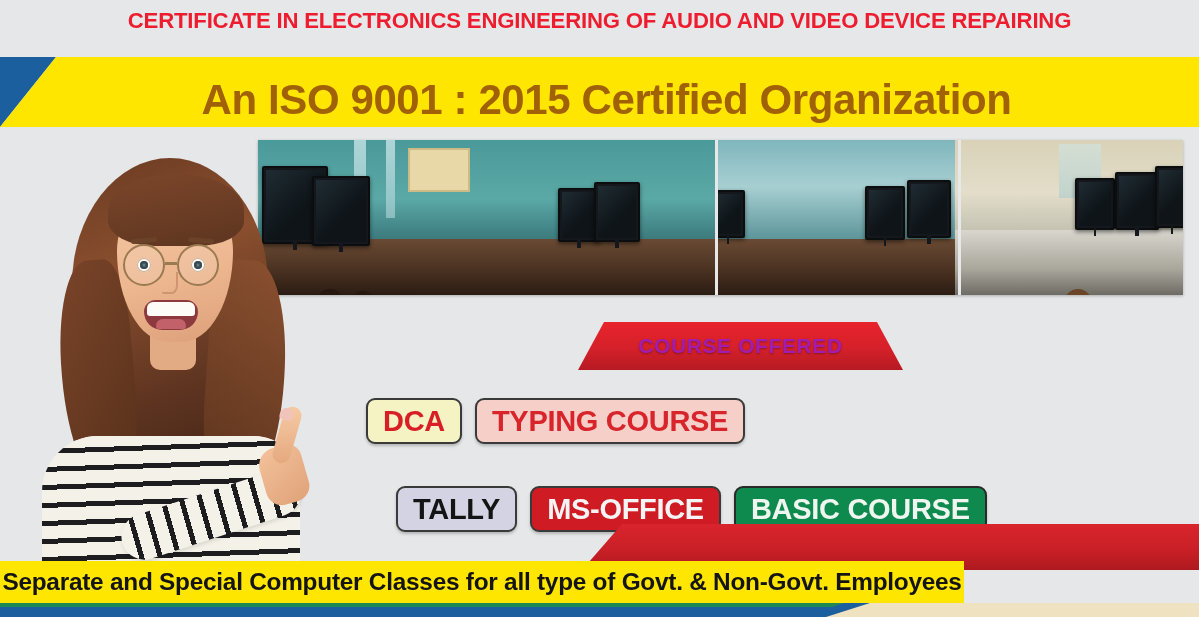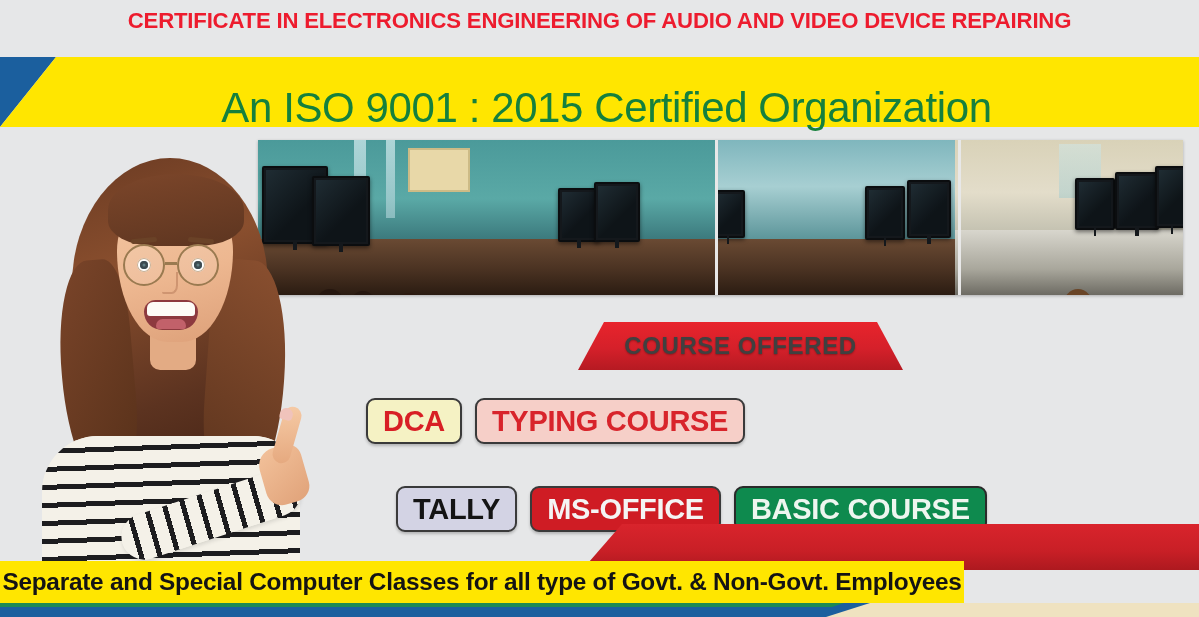--- a/index.html
+++ b/index.html
@@ -42,25 +42,25 @@
     background:#1b5f9e;
     clip-path:polygon(0 0, 56px 0, 0 70px);
   }
   .iso-yellow {
     position:absolute; left:0; top:0;
     width:1199px; height:70px;
     background:#ffe600;
     clip-path:polygon(56px 0, 1199px 0, 1199px 70px, 0 70px);
   }
   .iso-text {
-    position:absolute; left:0; top:16px;
+    position:absolute; left:0; top:8px;
     width:1199px; height:70px;
     display:flex; align-items:center; justify-content:center;
-    font-size:42px; font-weight:normal;
-    color:#15803d;
+    font-size:42px; font-weight:bold;
+    color:#a16207;
     letter-spacing:-0.4px;
     padding-left:14px;
     white-space:nowrap;
   }
 
   
   .photo-strip {
     position:absolute;
     left:258px; top:140px;
     width:925px; height:155px;
@@ -262,21 +262,21 @@
   }
   .ribbon-shape {
     position:absolute; inset:0;
     background:linear-gradient(180deg,#e8242c 0%,#d5202a 55%,#b51a22 100%);
     clip-path:polygon(26px 0, 299px 0, 325px 48px, 0 48px);
     box-shadow:0 3px 5px rgba(0,0,0,.28);
   }
   .ribbon-text {
     position:absolute; inset:0;
     display:flex; align-items:center; justify-content:center;
-    font-size:24px; font-weight:bold; color:#404040;
+    font-size:21px; font-weight:bold; color:#a21caf;
     letter-spacing:0.6px;
     text-shadow:0 1px 2px rgba(0,0,0,.3);
     white-space:nowrap;
   }
 
   
   .pill-row {
     position:absolute;
     display:flex; align-items:center; gap:13px;
   }

